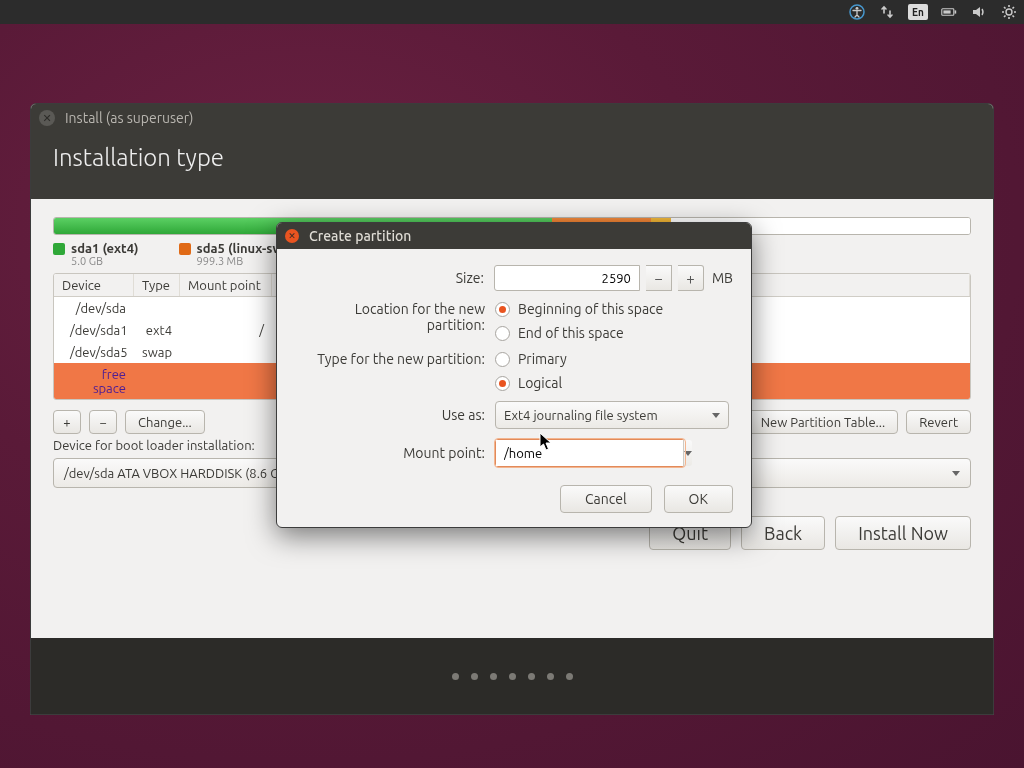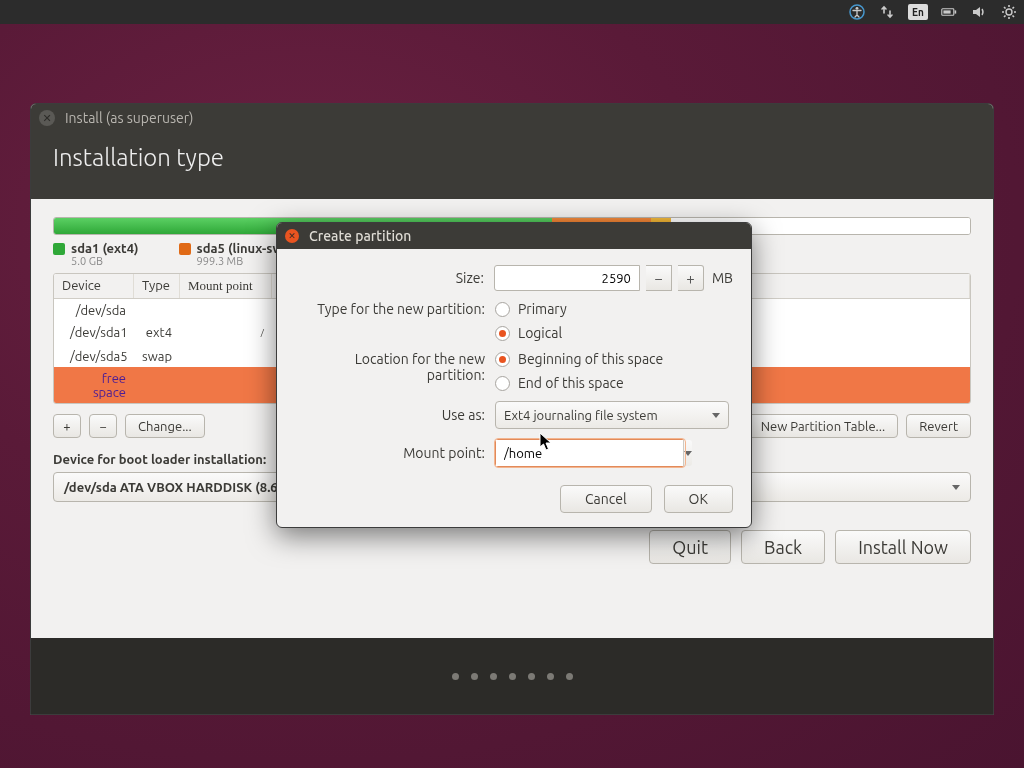--- a/index.html
+++ b/index.html
@@ -100,39 +100,39 @@
     background: #fff;
     overflow: hidden;
   }
   .ptable-head { display:flex; background:#f2f1f0; border-bottom:1px solid #d0cdc6; font-size:13px; color:#3c3b37; }
   .ptable-head div { padding:4px 8px; border-right:1px solid #e0ddd6; }
   .ptable-row { display:flex; font-size:13px; padding:2px 0;text-align:right; }
   .ptable-row.selected { background:#f07746; color:#4c1d95; }
   .ptable-row div { padding:2px 8px; }
   .col-device { width:80px; }
   .col-type { width:46px; }
-  .col-mount { width:92px;font-family:Liberation Serif, serif; }
+  .col-mount { width:92px; }
   .col-rest { flex:1; }
   .ptable-body { min-height: 90px; }
 
   
   .table-toolbar { display:flex; align-items:center; gap:8px; margin-top:10px; }
   .btn {
     background: linear-gradient(#fafafa, #e9e7e3);
     border: 1px solid #b8b5ad;
     border-radius: 4px;
     padding: 4px 12px;
     font-size: 13px;
     color: #3c3b37;
   }
   .icon-btn { width:28px; padding:4px 0; text-align:center; }
   .spacer { flex:1; }
 
   
-  .bootloader { margin-top:14px; font-size:13px; color:#3c3b37;font-weight:bold; }
+  .bootloader { margin-top:4px; font-size:13px; color:#3c3b37; }
   .dropdown {
     margin-top:6px;
     border:1px solid #b8b5ad; border-radius:4px;
     background: linear-gradient(#fafafa,#eceae6);
     height:30px; display:flex; align-items:center; justify-content:space-between;
     padding:0 10px; font-size:13px;
   }
   .chevron { width:0;height:0;border-left:4px solid transparent;border-right:4px solid transparent;border-top:5px solid #666; }
 
   
@@ -383,51 +383,51 @@
       <div class="form-label">Size:</div>
       <div class="form-field">
         <input class="spin-input" value="2590" style="">
         <div class="spin-btn minus">−</div>
         <div class="spin-btn plus">+</div>
         <span class="unit">MB</span>
       </div>
     </div>
 
     <div class="form-row top">
+      <div class="form-label">Location for the new partition:</div>
+      <div class="form-field">
+        <div class="radio-group">
+          <label class="radio-item">
+            <span class="radio checked" id="radio-beginning"></span>
+            <span>Beginning of this space</span>
+          </label>
+          <label class="radio-item">
+            <span class="radio" id="radio-end"></span>
+            <span>End of this space</span>
+          </label>
+        </div>
+      </div>
+    </div>
+
+    <div class="form-row top">
       <div class="form-label">Type for the new partition:</div>
       <div class="form-field">
         <div class="radio-group">
           <label class="radio-item">
             <span class="radio" id="radio-primary"></span>
             <span>Primary</span>
           </label>
           <label class="radio-item">
             <span class="radio checked" id="radio-logical"></span>
             <span>Logical</span>
           </label>
         </div>
       </div>
     </div>
 
-    <div class="form-row top">
-      <div class="form-label">Location for the new partition:</div>
-      <div class="form-field">
-        <div class="radio-group">
-          <label class="radio-item">
-            <span class="radio checked" id="radio-beginning"></span>
-            <span>Beginning of this space</span>
-          </label>
-          <label class="radio-item">
-            <span class="radio" id="radio-end"></span>
-            <span>End of this space</span>
-          </label>
-        </div>
-      </div>
-    </div>
-
     <div class="form-row">
       <div class="form-label">Use as:</div>
       <div class="form-field">
         <div class="combo">
           <span>Ext4 journaling file system</span>
           <span class="chevron"></span>
         </div>
       </div>
     </div>
 

